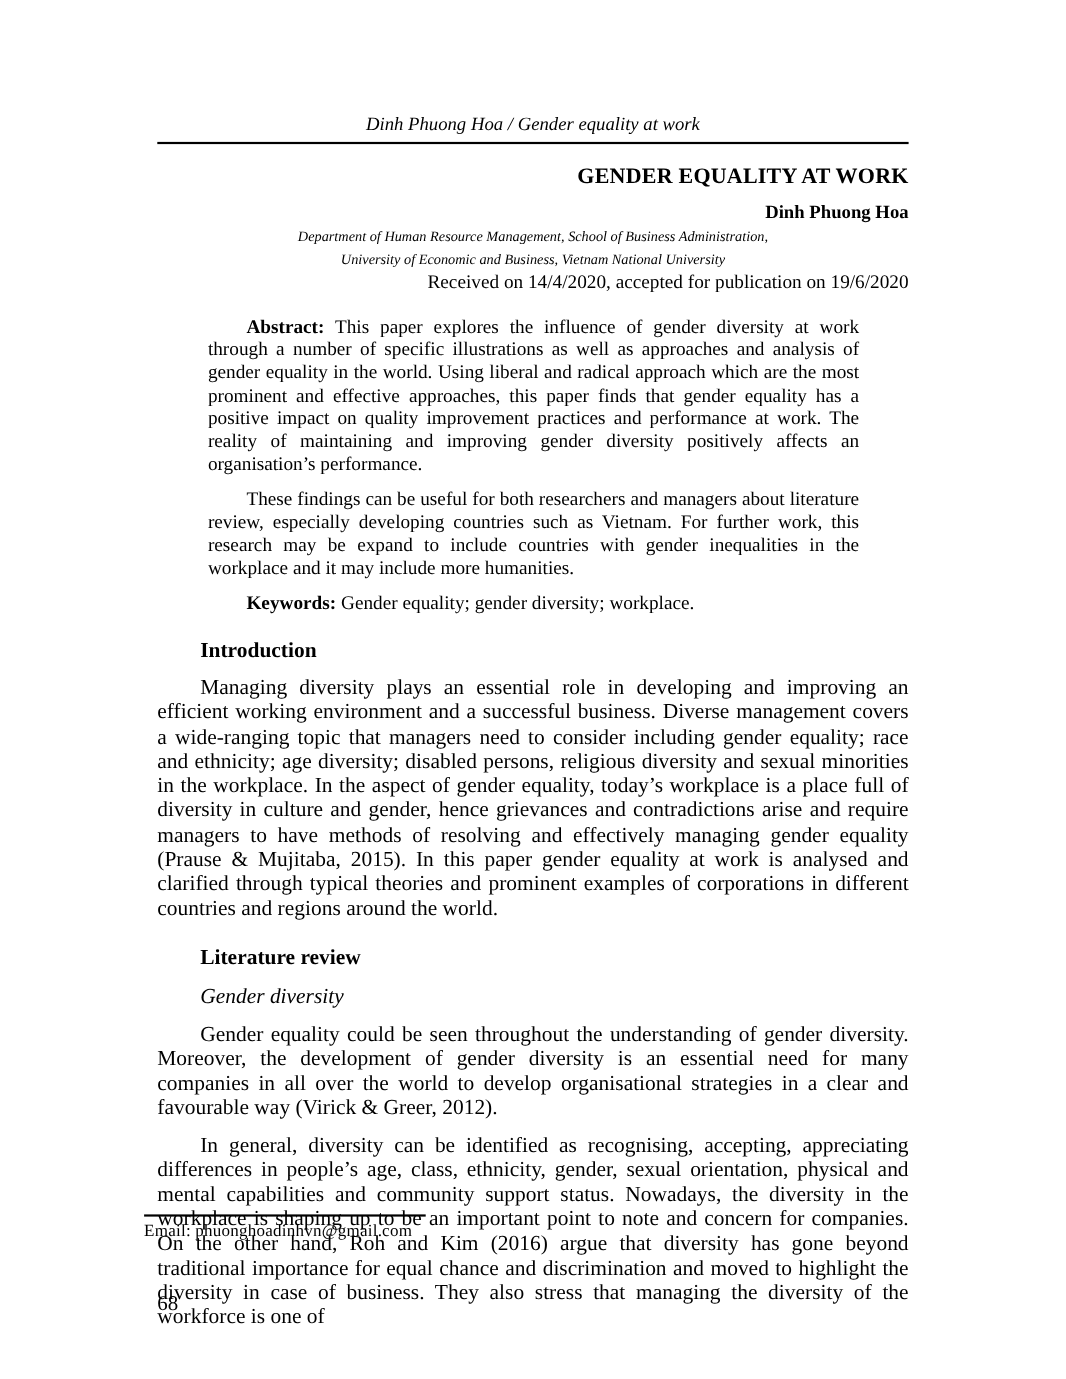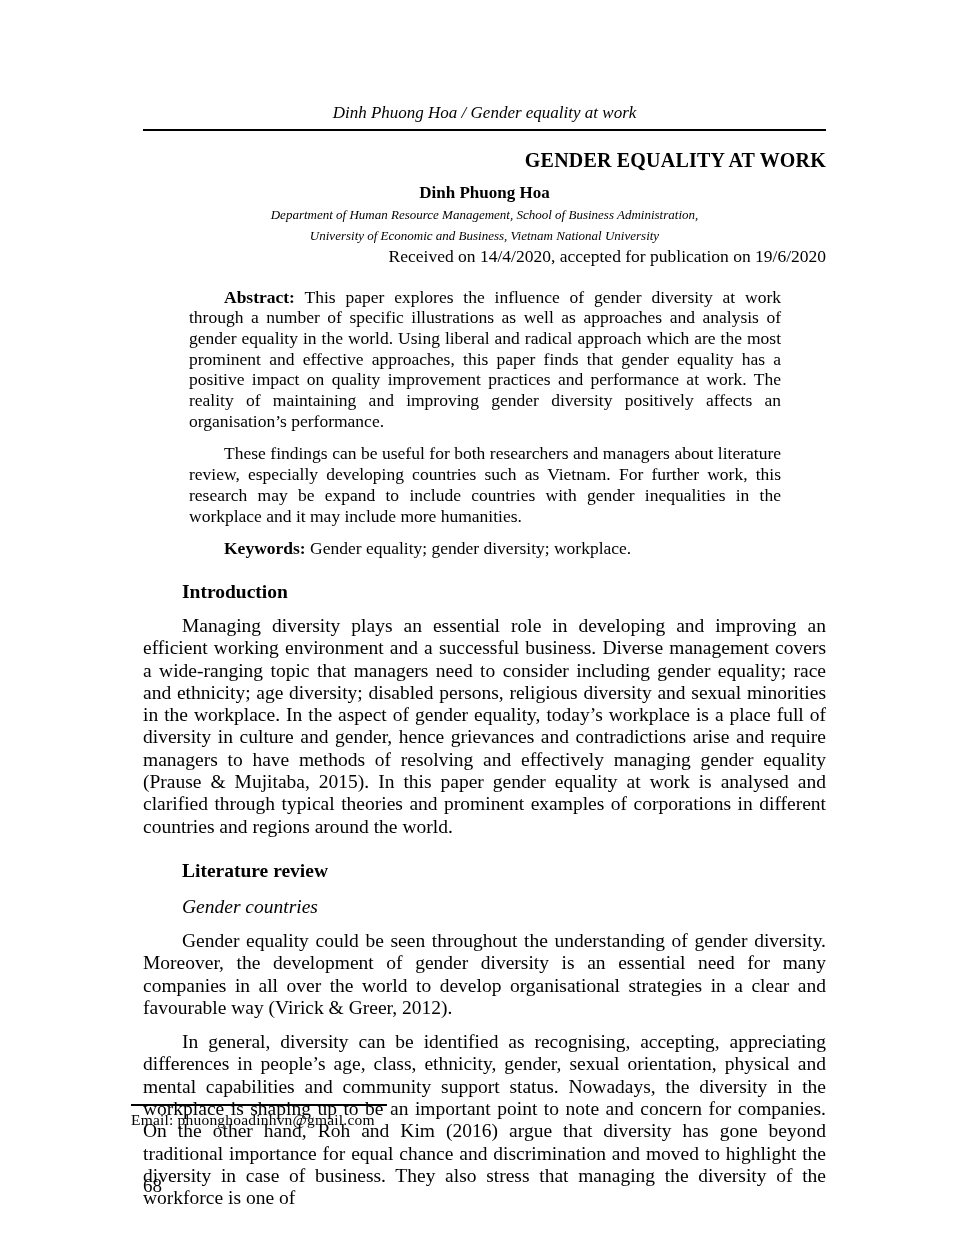--- a/index.html
+++ b/index.html
@@ -28,21 +28,21 @@
   .title {
     margin-top: 17px;
     text-align: right;
     font-weight: bold;
     font-size: 20px;
     line-height: 24px;
     letter-spacing: 0.2px;
   }
   .author {
     margin-top: 11px;
-    text-align: center;
+    text-align: right;
     font-weight: bold;
     font-size: 17px;
     line-height: 20px;
   }
   .affiliation {
     text-align: center;
     font-style: italic;
     font-size: 13px;
     line-height: 20.5px;
   }
@@ -128,21 +128,21 @@
       <p><span>These findings can be useful for both researchers and managers about literature review, especially developing countries such as Vietnam. For further work, this research may be expand to include countries with gender inequalities in the workplace and it may include more humanities.</span></p>
       <p><b>Keywords:</b> <span>Gender equality; gender diversity; workplace.</span></p>
     </div>
 
     <div class="section-heading">Introduction</div>
 
     <p class="body-paragraph">Managing diversity plays an essential role in developing and improving an efficient working environment and a successful business. Diverse management covers a wide-ranging topic that managers need to consider including gender equality; race and ethnicity; age diversity; disabled persons, religious diversity and sexual minorities in the workplace. In the aspect of gender equality, today’s workplace is a place full of diversity in culture and gender, hence grievances and contradictions arise and require managers to have methods of resolving and effectively managing gender equality (Prause &amp; Mujitaba, 2015). In this paper gender equality at work is analysed and clarified through typical theories and prominent examples of corporations in different countries and regions around the world.</p>
 
     <div class="section-heading">Literature review</div>
 
-    <div class="sub-heading">Gender countries</div>
+    <div class="sub-heading">Gender diversity</div>
 
     <p class="body-paragraph">Gender equality could be seen throughout the understanding of gender diversity. Moreover, the development of gender diversity is an essential need for many companies in all over the world to develop organisational strategies in a clear and favourable way (Virick &amp; Greer, 2012).</p>
 
     <p class="body-paragraph">In general, diversity can be identified as recognising, accepting, appreciating differences in people’s age, class, ethnicity, gender, sexual orientation, physical and mental capabilities and community support status. Nowadays, the diversity in the workplace is shaping up to be an important point to note and concern for companies. On the other hand, Roh and Kim (2016) argue that diversity has gone beyond traditional importance for equal chance and discrimination and moved to highlight the diversity in case of business. They also stress that managing the diversity of the workforce is one of</p>
 
   </div>
 
   <div class="footnote">
     <div class="footnote-rule"></div>
     <div class="footnote-text">Email: phuonghoadinhvn@gmail.com</div>

